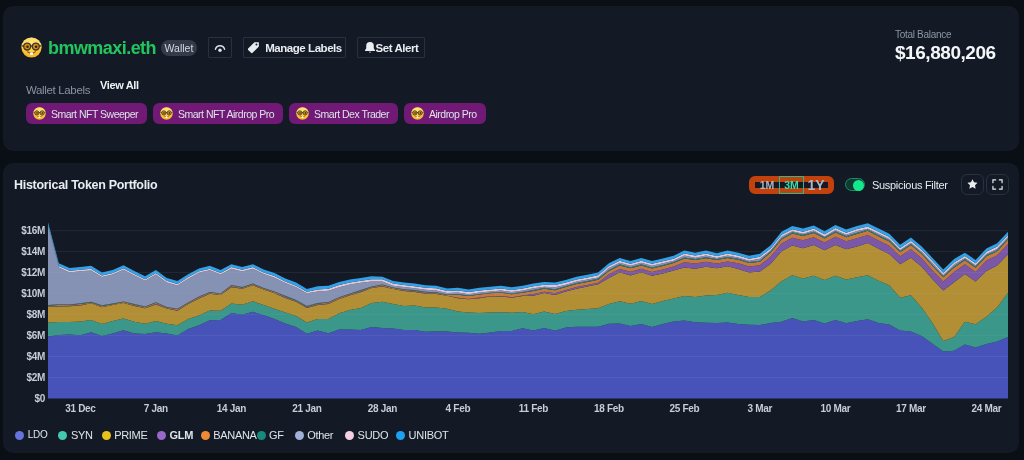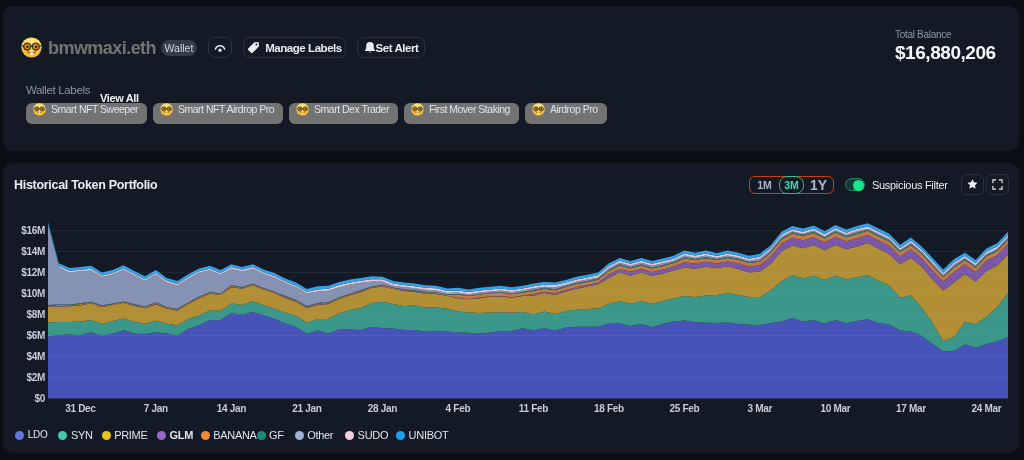--- a/index.html
+++ b/index.html
@@ -1,24 +1,24 @@
 <!DOCTYPE html>
 <html><head>
 <meta charset="utf-8">
 <style>
   * { margin:0; padding:0; box-sizing:border-box; }
   html,body { width:1024px; height:460px; overflow:hidden; }
   body { background:#0a0e15; font-family:"Liberation Sans",sans-serif; position:relative; }
   .card { position:absolute; background:#131a25; border-radius:10px; }
   .abs { position:absolute; }
-  .btn { position:absolute; border:1px solid #29313f; border-radius:7px; display:flex;
+  .btn { position:absolute; border:1px solid #29313f; border-radius:1px; display:flex;
          align-items:center; justify-content:center; color:#e9ecf1; white-space:nowrap; }
   .tags { position:absolute; left:26px; top:103px; display:flex; gap:6px; }
-  .tag { height:21px; background:#737373; border-radius:6px;
-         display:flex; gap:5px; padding:0 9px 0 7px;
+  .tag { height:21px; background:#701a75; border-radius:6px;
+         display:flex; align-items:center; gap:5px; padding:0 9px 0 7px;
          font-size:10.5px; letter-spacing:-0.5px; color:#dde2ea; white-space:nowrap; }
 </style>
 </head>
 <body>
 
 <svg width="0" height="0" style="position:absolute">
   <defs>
     <radialGradient id="faceg" cx="50%" cy="30%" r="75%">
       <stop offset="0%" stop-color="#ffe373"></stop>
       <stop offset="55%" stop-color="#ffcf3e"></stop>
@@ -39,21 +39,21 @@
       <rect x="8.5" y="14.7" width="3" height="2.3" rx="0.6" fill="#fff"></rect>
     </g>
   </defs>
 </svg>
 
 <div class="card" style="left:3px; top:6px; width:1016px; height:145px;"></div>
 
 <svg class="abs" style="left:21px; top:37px" width="21" height="21" viewBox="0 0 20 20">
     <use href="#nerd"></use>
   </svg>
-<div class="abs" style="left:48px; top:38px; font-size:18px; font-weight:bold; color:#737373; letter-spacing:-0.55px;">bmwmaxi.eth</div>
+<div class="abs" style="left:48px; top:38px; font-size:18px; font-weight:bold; color:#22c55e; letter-spacing:-0.55px;">bmwmaxi.eth</div>
 <div class="abs" style="left:161px; top:40px; width:36px; height:16px; background:#333b49; border-radius:8px; display:flex; align-items:center; justify-content:center; font-size:10.5px; color:#d3d8e0;">Wallet</div>
 
 <div class="btn" style="left:208px; top:37px; width:24px; height:21px;">
   <svg width="14" height="12" viewBox="0 0 14 12">
       <path d="M2.4 7.2a4.8 4.8 0 0 1 9.2 0" fill="none" stroke="#dfe3ea" stroke-width="1.4" stroke-linecap="round"></path>
       <circle cx="7" cy="8.3" r="1.7" fill="#dfe3ea"></circle>
     </svg>
 </div>
 
 <div class="btn" style="left:243px; top:37px; width:103px; height:21px; gap:5px; font-size:11.5px; font-weight:bold; letter-spacing:-0.45px;">
@@ -69,47 +69,44 @@
       <path d="M7 1.2a4.4 4.4 0 0 0-4.4 4.4v2.9L1.2 10.8a.55.55 0 0 0 .45.86h10.7a.55.55 0 0 0 .45-.86L11.4 8.5V5.6A4.4 4.4 0 0 0 7 1.2z" fill="#e9ecf1"></path>
       <path d="M5.6 12.6a1.5 1.5 0 0 0 2.8 0z" fill="#e9ecf1"></path>
     </svg>
   <span>Set Alert</span>
 </div>
 
 <div class="abs" style="left:895px; top:29px; width:110px; font-size:10px; letter-spacing:-0.3px; color:#8b95a5;">Total Balance</div>
 <div class="abs" style="left:895px; top:42px; width:110px; font-size:19px; font-weight:bold; color:#f4f6f8; letter-spacing:-0.45px;">$16,880,206</div>
 
 <div class="abs" style="left:26px; top:83.5px; font-size:11.5px; letter-spacing:-0.35px; color:#8a93a2;">Wallet Labels</div>
-<div class="abs" style="left:100px; top:92px; font-size:11px; letter-spacing:-0.35px; font-weight:bold; color:#eef1f5;">View All</div>
+<div class="abs" style="left:100px; top:79px; font-size:11px; letter-spacing:-0.35px; font-weight:bold; color:#eef1f5;">View All</div>
 
 <div class="tags">
 <div class="tag"><svg width="13" height="13" viewBox="0 0 20 20">
         <use href="#nerd"></use>
       </svg>Smart NFT Sweeper</div>
 <div class="tag"><svg width="13" height="13" viewBox="0 0 20 20">
         <use href="#nerd"></use>
       </svg>Smart NFT Airdrop Pro</div>
 <div class="tag"><svg width="13" height="13" viewBox="0 0 20 20">
         <use href="#nerd"></use>
       </svg>Smart Dex Trader</div>
 <div class="tag"><svg width="13" height="13" viewBox="0 0 20 20">
         <use href="#nerd"></use>
-      </svg>First Mover Staking</div>
-<div class="tag"><svg width="13" height="13" viewBox="0 0 20 20">
-        <use href="#nerd"></use>
       </svg>Airdrop Pro</div>
 </div>
 
 <div class="card" style="left:3px; top:163px; width:1016px; height:290px;"></div>
 
 <div class="abs" style="left:14px; top:178px; font-size:12.5px; font-weight:bold; letter-spacing:-0.3px; color:#eaedf1;">Historical Token Portfolio</div>
 
-<div class="abs" style="left:749px; top:176px; width:85px; height:18px; border:1px solid #c2410c; border-radius:6px; display:flex; align-items:center;">
+<div class="abs" style="left:749px; top:176px; width:85px; height:18px; border:6px solid #c2410c; border-radius:6px; display:flex; align-items:center;">
   <div style="flex:1; text-align:center; font-size:10.5px; font-weight:bold; color:#aeb6c2;">1M</div>
-  <div style="width:25px; height:18px; margin:-1px 0; border:1px solid #2bb98a; border-radius:8px; display:flex; align-items:center; justify-content:center; font-size:10.5px; font-weight:bold; color:#38dfa8;">3M</div>
+  <div style="width:25px; height:18px; margin:-1px 0; border:1px solid #2bb98a; border-radius:0; display:flex; align-items:center; justify-content:center; font-size:10.5px; font-weight:bold; color:#38dfa8;">3M</div>
   <div style="flex:1; text-align:center; font-size:14px; font-weight:bold; color:#aeb6c2;">1Y</div>
 </div>
 
 <div class="abs" style="left:845px; top:178px; width:20px; height:13px; background:#0d3d31; border:1px solid #1d8a66; border-radius:7px;">
   <div style="position:absolute; right:0px; top:0.5px; width:11px; height:11px; border-radius:50%; background:#13e88c;"></div>
 </div>
 <div class="abs" style="left:872px; top:179px; font-size:11px; letter-spacing:-0.3px; color:#e6eaef;">Suspicious Filter</div>
 
 <div class="btn" style="left:961px; top:174px; width:23px; height:21px; border-radius:6px;">
   <svg width="13" height="13" viewBox="0 0 16 16">

